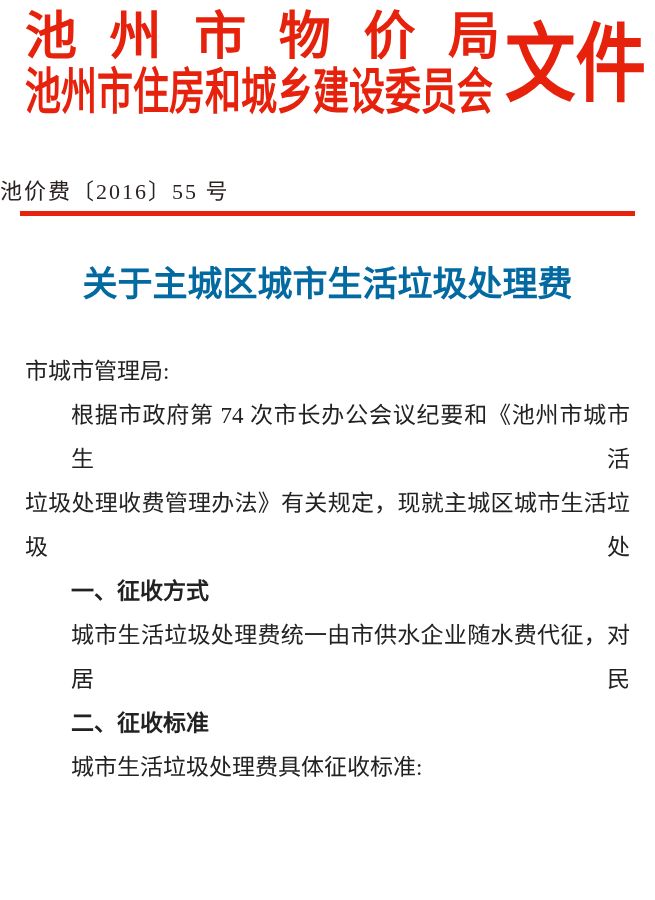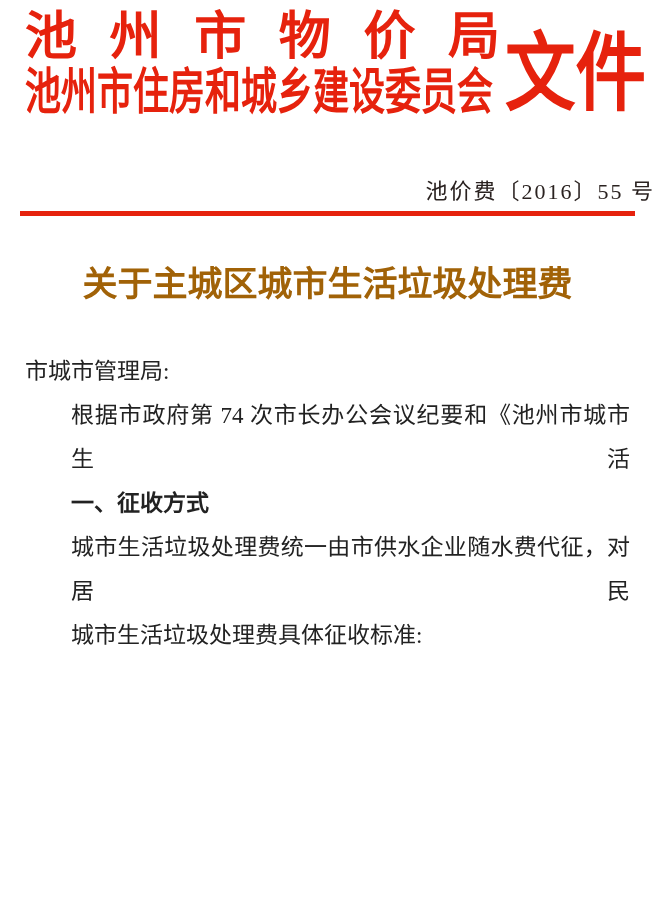--- a/index.html
+++ b/index.html
@@ -11,21 +11,21 @@
     margin: 0 auto;
     background: #ffffff;
     overflow: hidden;
     font-family: "Liberation Serif", "DejaVu Serif", serif;
     color: #1c1c1c;
   }
 
   
   .letterhead {
     display: flex;
-    align-items: flex-end;
+    align-items: center;
     padding: 8px 5px 0 25px;
   }
   .letterhead-left {
     flex: 0 0 480px;
     width: 480px;
   }
   .org-line1 {
     color: var(--red);
     font-weight: 700;
     font-size: 52px;
@@ -54,41 +54,41 @@
     line-height: 90px;
     white-space: nowrap;
     width: max-content;
     transform: scaleX(0.82);
     transform-origin: 0 50%;
   }
 
   
   .doc-number {
     margin-top: 57px;
-    text-align: right;
+    text-align: left;
     font-size: 22px;
     line-height: 32px;
     letter-spacing: 2px;
     color: #2a2220;
   }
   .red-rule {
     margin: 3px auto 0 auto;
     width: 615px;
     height: 5px;
     background: var(--red);
   }
 
   
   .doc-title {
     margin-top: 46px;
     text-align: center;
     font-weight: 700;
     font-size: 35px;
     line-height: 46px;
-    color: #a16207;
+    color: #0369a1;
   }
 
   
   .body-text {
     margin: 42px 25px 0 25px;
     font-size: 23px;
     line-height: 44px;
     color: #222222;
   }
   .bline { width: 100%; }
@@ -122,22 +122,24 @@
 
   <div class="doc-title">
     <div>关于主城区城市生活垃圾处理费</div>
   </div>
 
   <div class="body-text">
 
     <div class="bline">市城市管理局:</div>
 
     <div class="bline indent jline">根据市政府第 74 次市长办公会议纪要和《池州市城市生活</div>
+    <div class="bline jline">垃圾处理收费管理办法》有关规定，现就主城区城市生活垃圾处</div>
 
     <div class="bline indent bold">一、征收方式</div>
 
     <div class="bline indent jline">城市生活垃圾处理费统一由市供水企业随水费代征，对居民</div>
 
+    <div class="bline indent bold">二、征收标准</div>
 
     <div class="bline indent">城市生活垃圾处理费具体征收标准:</div>
 
   </div>
 </div>
 
 </body></html>

